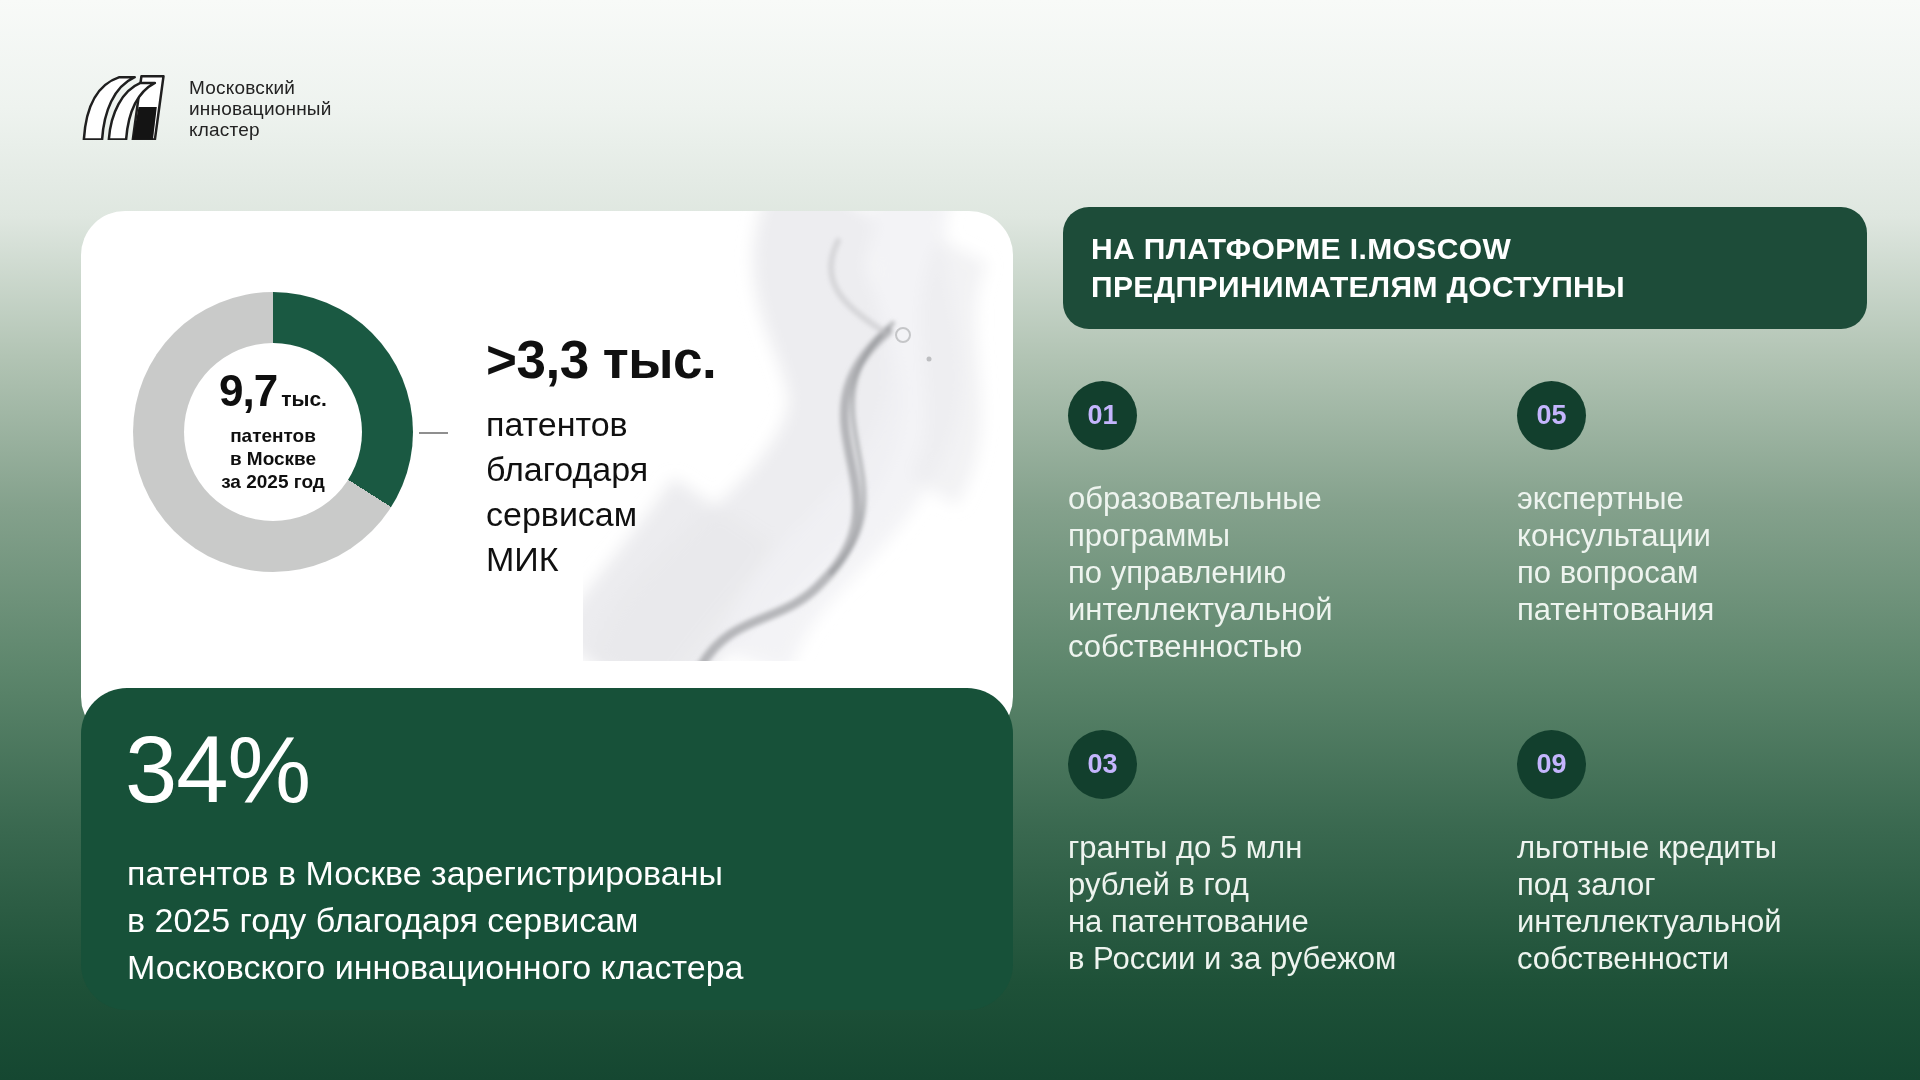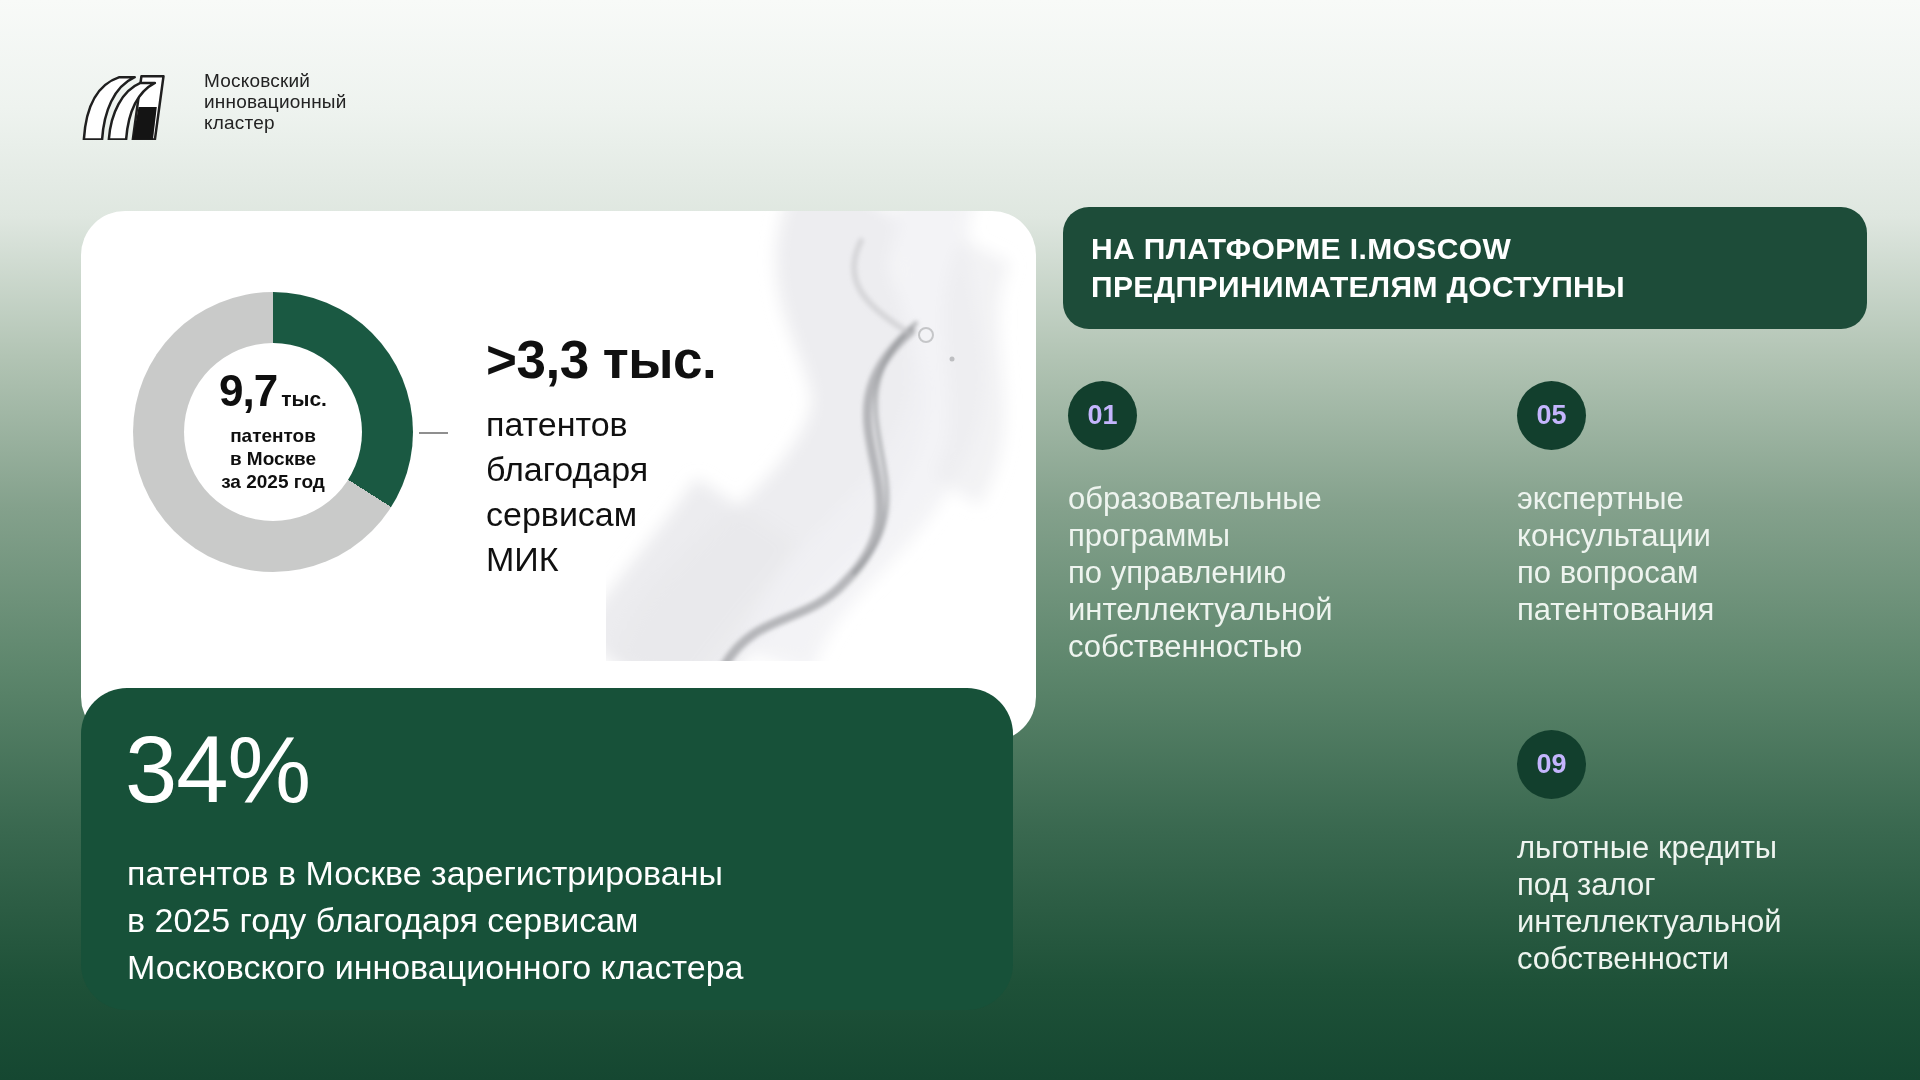--- a/index.html
+++ b/index.html
@@ -6,28 +6,28 @@
   #canvas{
     position:relative;width:1920px;height:1080px;overflow:hidden;
     font-family:"Liberation Sans",sans-serif;
     background:linear-gradient(180deg,
       #f8faf8 0%, #eef3ef 10%, #dfe7e0 20%, #b2c4b4 33%,
       #84a18c 47%, #5d866c 62%, #39684f 77%, #1e5138 91%, #154731 100%);
   }
   .preline{white-space:pre-line;}
 
   
-  .logo{position:absolute;left:80px;top:70px;display:flex;align-items:flex-start;gap:28px;}
+  .logo{position:absolute;left:80px;top:70px;display:flex;align-items:flex-end;gap:13px;}
   .logo svg{width:96px;height:70px;display:block;}
   .logo-text{font-size:19px;line-height:21px;color:#232323;letter-spacing:.2px;}
 
   
   .stats-card{
     position:absolute;left:81px;top:211px;width:932px;height:530px;
-    background:#ffffff;border-radius:44px;overflow:hidden;padding-left:23px;
+    background:#ffffff;border-radius:44px;overflow:hidden;
   }
   .swirl{position:absolute;right:0;top:0;width:430px;height:450px;}
   .donut{
     position:absolute;left:52px;top:81px;width:280px;height:280px;border-radius:50%;
   }
   .donut-hole{
     position:absolute;left:52px;top:81px;width:280px;height:280px;
     display:flex;align-items:center;justify-content:center;
   }
   .donut-hole .hole{
@@ -167,20 +167,27 @@
 интеллектуальной
 собственностью</div>
   </div>
   <div class="item item-02">
     <div class="item-circle">05</div>
     <div class="item-text preline">экспертные
 консультации
 по вопросам
 патентования</div>
   </div>
+  <div class="item item-03">
+    <div class="item-circle">03</div>
+    <div class="item-text preline">гранты до 5 млн
+рублей в год
+на патентование
+в России и за рубежом</div>
+  </div>
   <div class="item item-04">
     <div class="item-circle">09</div>
     <div class="item-text preline">льготные кредиты
 под залог
 интеллектуальной
 собственности</div>
   </div>
 
 </div>
 

